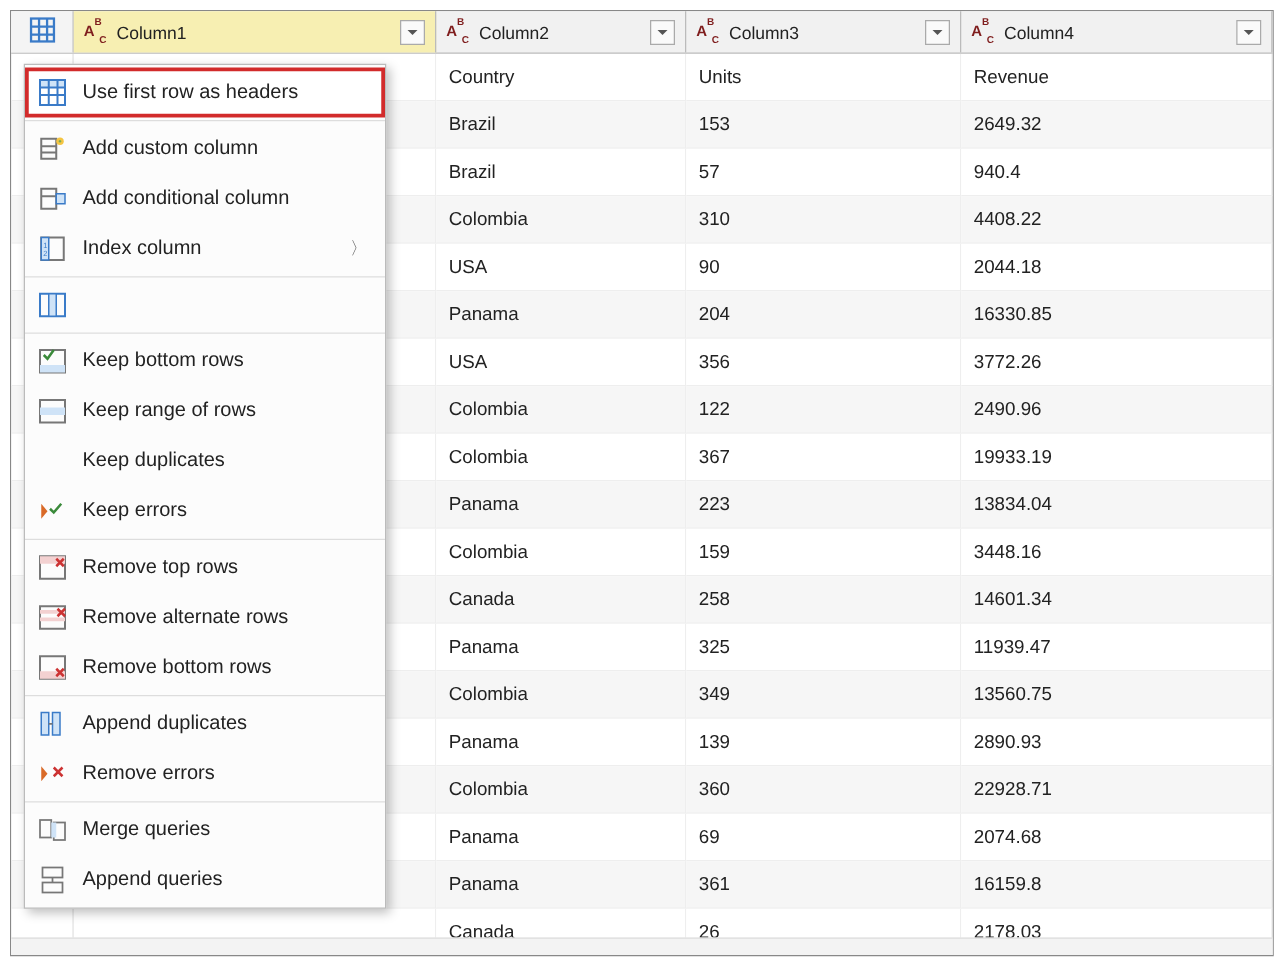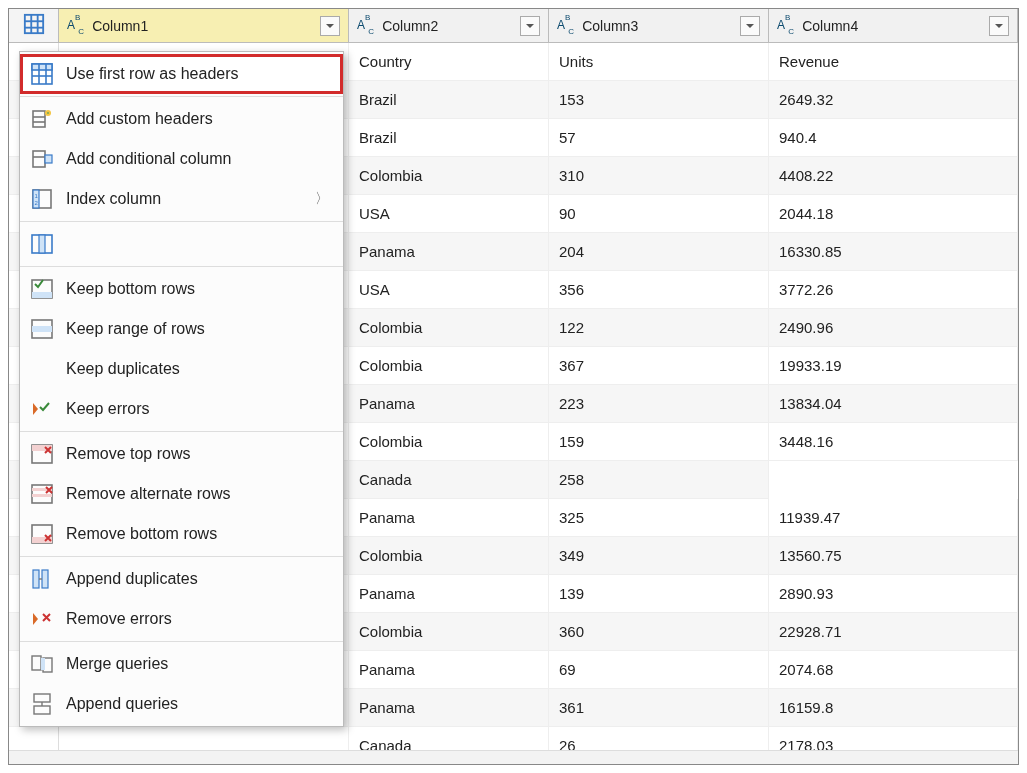--- a/index.html
+++ b/index.html
@@ -49,22 +49,22 @@
   .col-header.selected {
     background: #f7efb2;
   }
   .col1 { width: 290px; }
   .col2 { width: 200px; }
   .col3 { width: 220px; }
   .col4 { flex:1; }
 
   .type-glyph {
     font-size: 12px;
-    color: #0c4a6e;
-    font-weight: 400;
+    color: #7f1d1d;
+    font-weight: 700;
   }
   .type-glyph sup { font-size: 8px; position: relative; top: -4px; }
   .type-glyph sub { font-size: 8px; position: relative; bottom: -2px; left:-2px;}
   .colname { flex:1; }
   .dropdown-btn {
     width: 20px; height: 20px;
     border: 1px solid #aaa;
     background: #fafafa;
     display:flex; align-items:center; justify-content:center;
     cursor:pointer;
@@ -98,21 +98,21 @@
   .c1 { width: 290px; }
   .c2 { width: 200px; }
   .c3 { width: 220px; }
   .c4 { flex:1; }
 
   
   .context-menu {
     position: absolute;
     left: 10px;
     top: 42px;
-    width: 325px;
+    width: 290px;
     background: #fcfcfc;
     border: 1px solid #bbb;
     box-shadow: 3px 3px 8px rgba(0,0,0,0.25);
     z-index: 100;
     padding: 2px 0;
   }
   .menu-sep {
     height: 1px;
     background: #ddd;
     margin: 2px 0;
@@ -288,20 +288,21 @@
           <div class="cell c1"></div>
           <div class="cell c2">Colombia</div>
           <div class="cell c3">159</div>
           <div class="cell c4">3448.16</div>
         </div>
         <div class="row">
           <div class="rownum"></div>
           <div class="cell c1"></div>
           <div class="cell c2">Canada</div>
           <div class="cell c3">258</div>
+          <div class="cell c4">14601.34</div>
         </div>
         <div class="row">
           <div class="rownum"></div>
           <div class="cell c1"></div>
           <div class="cell c2">Panama</div>
           <div class="cell c3">325</div>
           <div class="cell c4">11939.47</div>
         </div>
         <div class="row">
           <div class="rownum"></div>
@@ -370,21 +371,21 @@
     <div class="menu-item">
       <span class="menu-icon">
         <svg viewBox="0 0 24 24">
             <rect x="3" y="4" width="12" height="16" fill="none" stroke="#777" stroke-width="1.6"></rect>
             <line x1="3" y1="10" x2="15" y2="10" stroke="#777" stroke-width="1.6"></line>
             <line x1="3" y1="15" x2="15" y2="15" stroke="#777" stroke-width="1.6"></line>
             <circle cx="18" cy="6" r="3" fill="#f4c542"></circle>
             <path d="M17 6h2M18 5v2" stroke="#7a5" stroke-width="1"></path>
           </svg>
       </span>
-      <span class="menu-label">Add custom headers</span>
+      <span class="menu-label">Add custom column</span>
     </div>
 
     <div class="menu-item">
       <span class="menu-icon">
         <svg viewBox="0 0 24 24">
             <rect x="3" y="4" width="12" height="16" fill="none" stroke="#777" stroke-width="1.6"></rect>
             <line x1="3" y1="10" x2="15" y2="10" stroke="#777" stroke-width="1.6"></line>
             <rect x="15" y="8" width="7" height="8" fill="#cfe3f7" stroke="#3a7bc8" stroke-width="1.2"></rect>
           </svg>
       </span>

